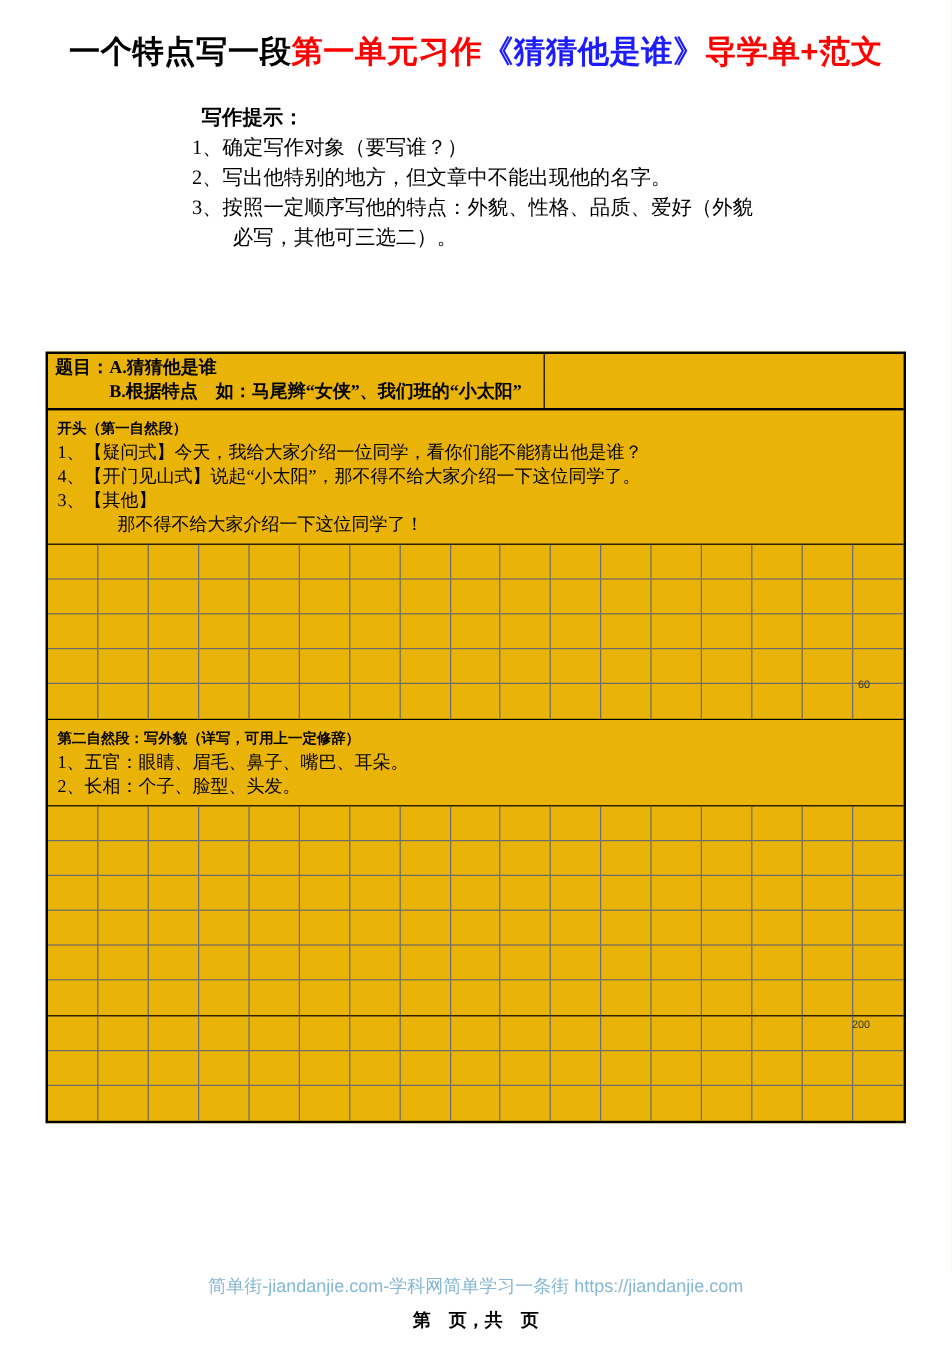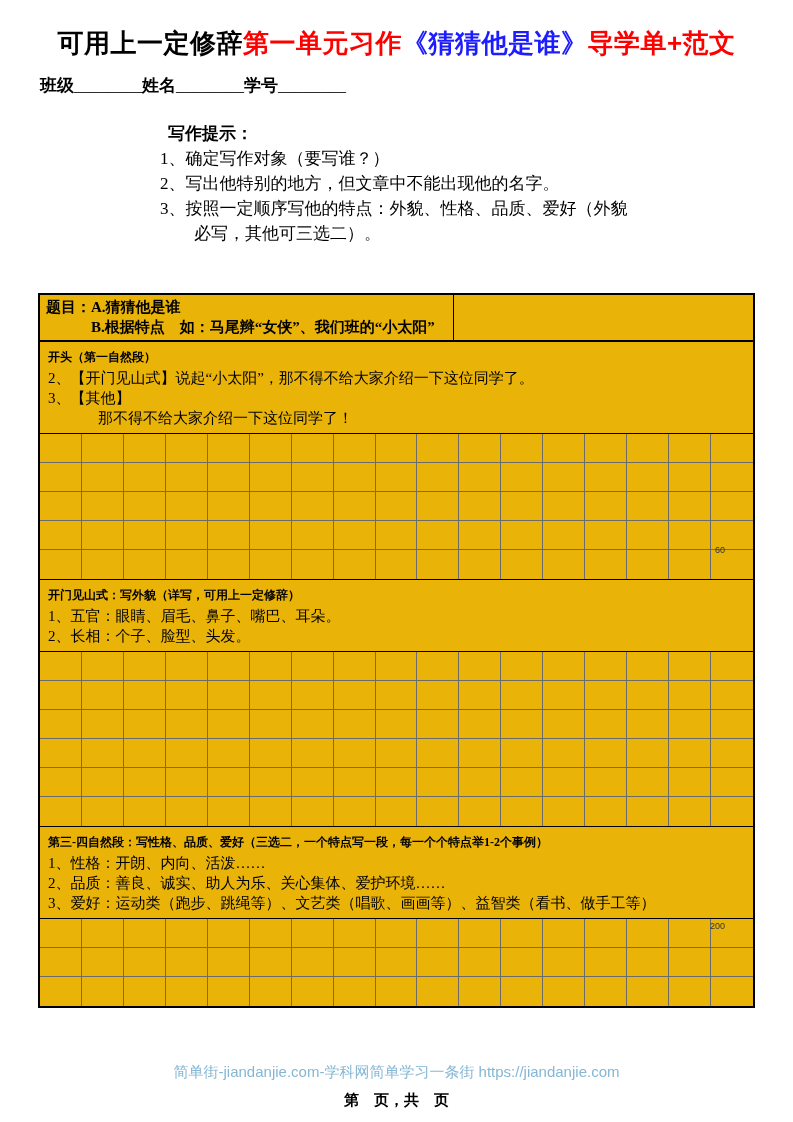--- a/index.html
+++ b/index.html
@@ -104,23 +104,22 @@
     font-size: 15px;
     font-weight: bold;
     white-space: pre;
   }
 </style>
 </head>
 <body>
 
 <div class="page">
 
-  <h1 class="title"><span style="color: rgb(0, 0, 0);">可用上一定修辞</span><span style="color: rgb(255, 0, 0);">第一单元习作</span><span style="color: rgb(28, 28, 255);">《猜猜他是谁》</span><span style="color: rgb(255, 0, 0);">导学单+范文</span></h1>
-
-  <div class="student-line"><span>班级</span><span class="blank">________</span><span>姓名</span><span class="blank">________</span><span>学号</span><span class="blank">________</span></div>
+  <h1 class="title"><span style="color: rgb(0, 0, 0);">一个特点写一段</span><span style="color: rgb(255, 0, 0);">第一单元习作</span><span style="color: rgb(28, 28, 255);">《猜猜他是谁》</span><span style="color: rgb(255, 0, 0);">导学单+范文</span></h1>
+
 
   <div class="tips">
     <div class="tips-heading">写作提示：</div>
     <div class="tip-line">1、确定写作对象（要写谁？）</div>
     <div class="tip-line">2、写出他特别的地方，但文章中不能出现他的名字。</div>
     <div class="tip-line">3、按照一定顺序写他的特点：外貌、性格、品质、爱好（外貌</div>
     <div class="tip-line tip-indent">必写，其他可三选二）。</div>
   </div>
 
   <div class="sheet">
@@ -129,21 +128,22 @@
       <div class="hdr-left">
         <div class="hdr-line1">题目：A.猜猜他是谁</div>
         <div class="hdr-line2">B.根据特点　如：马尾辫“女侠”、我们班的“小太阳”</div>
       </div>
       <div class="hdr-right"></div>
     </div>
 
     <div class="sec">
       <div class="sec-text">
         <div class="sec-heading">开头（第一自然段）</div>
-        <div class="sec-line">2、【开门见山式】说起“小太阳”，那不得不给大家介绍一下这位同学了。</div>
+        <div class="sec-line">1、【疑问式】今天，我给大家介绍一位同学，看你们能不能猜出他是谁？</div>
+        <div class="sec-line">4、【开门见山式】说起“小太阳”，那不得不给大家介绍一下这位同学了。</div>
         <div class="sec-line">3、【其他】</div>
         <div class="sec-line sec-line-indent">那不得不给大家介绍一下这位同学了！</div>
       </div>
       <div class="grid-wrap">
         <div class="grid" style="grid-template-columns: repeat(17, 1fr);">
             <div class="gcell"></div>
             <div class="gcell"></div>
             <div class="gcell"></div>
             <div class="gcell"></div>
             <div class="gcell"></div>
@@ -227,21 +227,21 @@
             <div class="gcell lr"></div>
             <div class="gcell lr"></div>
             <div class="gcell lc lr"></div>
           </div>
         <span class="count-label count-br">60</span>
       </div>
     </div>
 
     <div class="sec">
       <div class="sec-text">
-        <div class="sec-heading">开门见山式：写外貌（详写，可用上一定修辞）</div>
+        <div class="sec-heading">第二自然段：写外貌（详写，可用上一定修辞）</div>
         <div class="sec-line">1、五官：眼睛、眉毛、鼻子、嘴巴、耳朵。</div>
         <div class="sec-line">2、长相：个子、脸型、头发。</div>
       </div>
       <div class="grid-wrap">
         <div class="grid" style="grid-template-columns: repeat(17, 1fr);">
             <div class="gcell"></div>
             <div class="gcell"></div>
             <div class="gcell"></div>
             <div class="gcell"></div>
             <div class="gcell"></div>
@@ -341,26 +341,20 @@
             <div class="gcell lr"></div>
             <div class="gcell lr"></div>
             <div class="gcell lr"></div>
             <div class="gcell lc lr"></div>
           </div>
         <span class="count-label count-br"></span>
       </div>
     </div>
 
     <div class="sec">
-      <div class="sec-text">
-        <div class="sec-heading">第三-四自然段：写性格、品质、爱好（三选二，一个特点写一段，每一个个特点举1-2个事例）</div>
-        <div class="sec-line">1、性格：开朗、内向、活泼……</div>
-        <div class="sec-line">2、品质：善良、诚实、助人为乐、关心集体、爱护环境……</div>
-        <div class="sec-line">3、爱好：运动类（跑步、跳绳等）、文艺类（唱歌、画画等）、益智类（看书、做手工等）</div>
-      </div>
       <div class="grid-wrap">
         <div class="grid" style="grid-template-columns: repeat(17, 1fr);">
             <div class="gcell"></div>
             <div class="gcell"></div>
             <div class="gcell"></div>
             <div class="gcell"></div>
             <div class="gcell"></div>
             <div class="gcell"></div>
             <div class="gcell"></div>
             <div class="gcell"></div>

